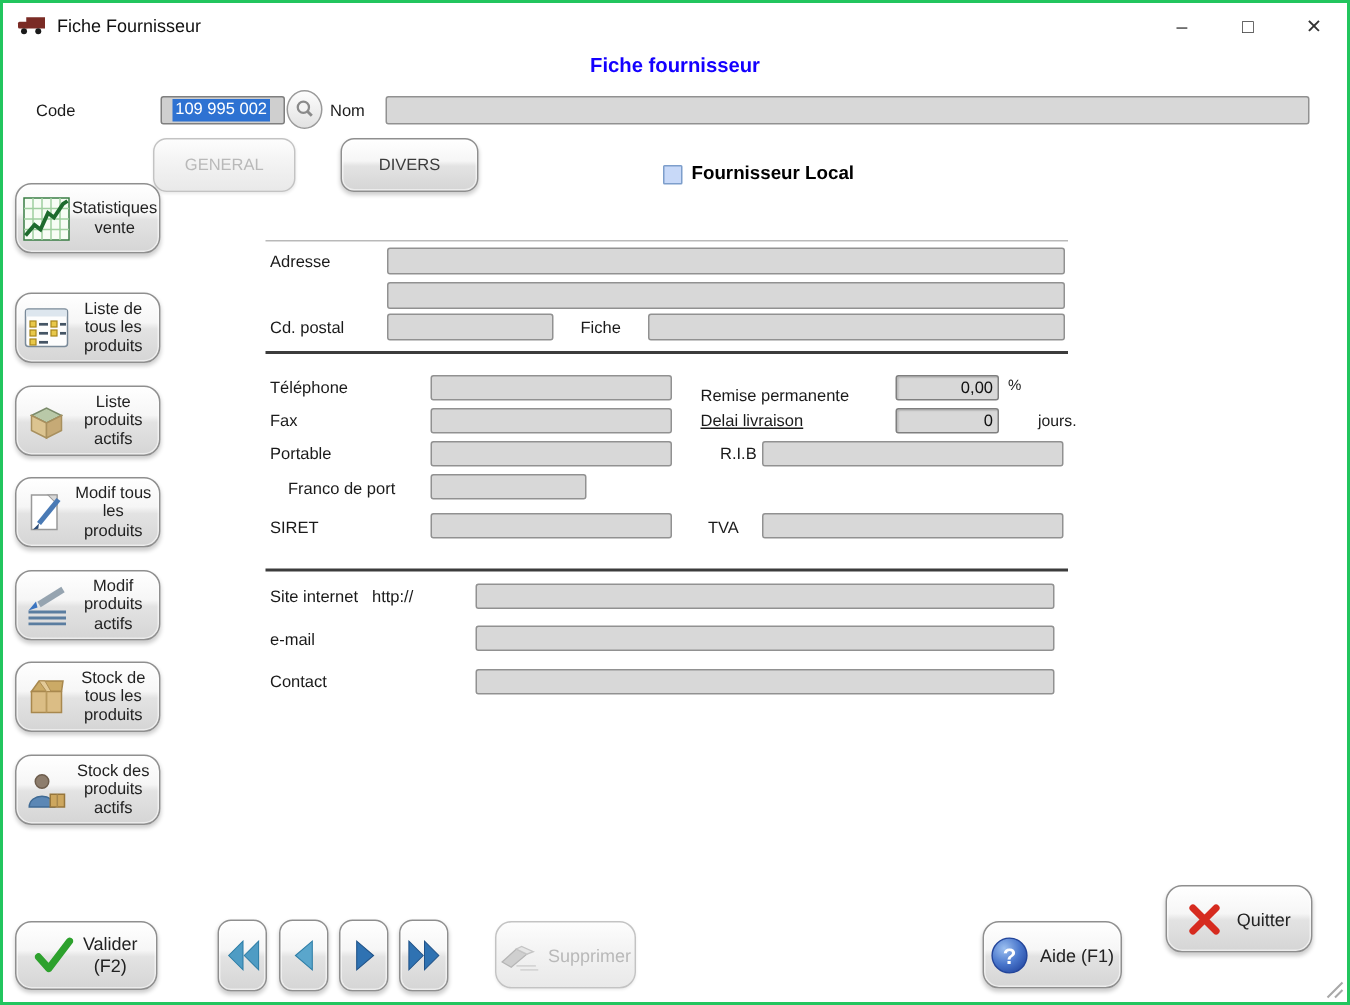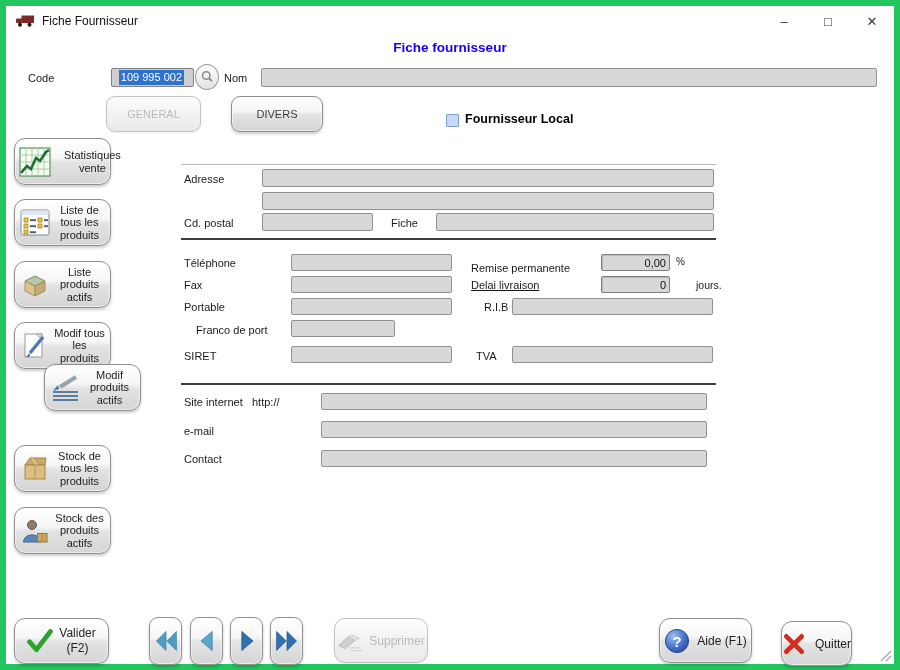--- a/index.html
+++ b/index.html
@@ -2,21 +2,21 @@
 <html><head>
 <meta charset="utf-8">
 <style>
   * { margin:0; padding:0; box-sizing:border-box; }
   html,body { width:900px; height:670px; overflow:hidden; }
   body { font-family:"Liberation Sans", sans-serif; background:#fff; }
 
   .window {
     position:relative; width:900px; height:670px;
     background:#ffffff;
-    border:6px solid #22c55e;
+    border:2px solid #22c55e;
   }
 
   
   .titlebar {
     position:absolute; left:0; top:0; right:0; height:30px;
     display:flex; align-items:center; background:#ffffff;
   }
   .titlebar .appicon { margin-left:9px; width:20px; height:14px; }
   .titlebar .title { margin-left:7px; font-size:12px; color:#111; }
   .wincontrols { position:absolute; right:0; top:0; height:30px; display:flex; }
@@ -141,21 +141,21 @@
   </div>
   <div class="lbl" style="left:218px; top:66px;">Nom</div>
   <div class="field" style="left:255px; top:62px; width:616px; height:19px;"></div>
 
   <div class="btn tabbtn disabled" style="left:100px; top:90px; width:95px; height:36px;">GENERAL</div>
   <div class="btn tabbtn" style="left:225px; top:90px; width:92px; height:36px;">DIVERS</div>
 
   <div class="chk"></div>
   <div class="chk-label">Fournisseur Local</div>
 
-  <div class="btn sbtn" style="top:132px;gap:12px;">
+  <div class="btn sbtn" style="top:120px;">
     <span class="sicon">
       <svg width="32" height="30" viewBox="0 0 32 30">
         <rect x="1" y="1" width="30" height="28" fill="#f7fdf5" stroke="#3a7d44"></rect>
         <path d="M7 1V29 M13 1V29 M19 1V29 M25 1V29 M1 8H31 M1 15H31 M1 22H31" stroke="#9fcf9f" stroke-width="1" fill="none"></path>
         <polyline points="2,26 8,19 12,22 17,11 21,14 27,5 30,3" stroke="#1e6b2e" stroke-width="2.6" fill="none"></polyline>
       </svg>
     </span>
     <span class="stxt">Statistiques vente</span>
   </div>
 
@@ -195,21 +195,21 @@
       <svg width="28" height="28" viewBox="0 0 28 28">
         <rect x="4" y="2" width="17" height="23" fill="#ffffff" stroke="#999"></rect>
         <polygon points="21,2 21,8 15,2" fill="#d8d8d8" stroke="#999" stroke-width="0.7"></polygon>
         <line x1="22" y1="5" x2="9" y2="21" stroke="#4a7ab5" stroke-width="3.4"></line>
         <polygon points="9,21 5,25 8.5,24.5" fill="#2a4a75"></polygon>
       </svg>
     </span>
     <span class="stxt">Modif tous les produits</span>
   </div>
 
-  <div class="btn sbtn" style="top:358px;margin-left:30px;">
+  <div class="btn sbtn" style="top:378px;">
     <span class="sicon">
       <svg width="30" height="27" viewBox="0 0 30 27">
         <line x1="3" y1="18" x2="28" y2="18" stroke="#5a7da0" stroke-width="2"></line>
         <line x1="3" y1="22" x2="28" y2="22" stroke="#5a7da0" stroke-width="2"></line>
         <line x1="3" y1="26" x2="28" y2="26" stroke="#5a7da0" stroke-width="2"></line>
         <line x1="10" y1="13" x2="26" y2="3" stroke="#96a4b0" stroke-width="4.2"></line>
         <polygon points="9,15 3,17 8,11" fill="#3a74c0"></polygon>
       </svg>
     </span>
     <span class="stxt">Modif produits actifs</span>
@@ -339,21 +339,21 @@
           <stop offset="60%" stop-color="#4a77cc"></stop>
           <stop offset="100%" stop-color="#2a4fa8"></stop>
         </radialGradient>
       </defs>
       <circle cx="14" cy="14" r="12.5" fill="url(#helpg)" stroke="#23459a"></circle>
       <text x="14" y="20" text-anchor="middle" font-size="16" font-weight="bold" fill="#ffffff" font-family="Liberation Sans, sans-serif">?</text>
     </svg>
     <span>Aide (F1)</span>
   </div>
 
-  <div class="btn" style="left:775px; top:615px; width:71px; height:45px; gap:9px;">
+  <div class="btn" style="left:775px; top:588px; width:98px; height:45px; gap:9px;">
     <svg width="24" height="24" viewBox="0 0 28 28">
       <path d="M5 5 L23 23 M23 5 L5 23" stroke="#d62b1f" stroke-width="5.5" stroke-linecap="round"></path>
     </svg>
     <span>Quitter</span>
   </div>
 
   <svg class="grip" width="14" height="14" viewBox="0 0 14 14">
     <path d="M13 3 L3 13 M13 8 L8 13" stroke="#a8a8a8" stroke-width="1.4" fill="none"></path>
   </svg>
 

